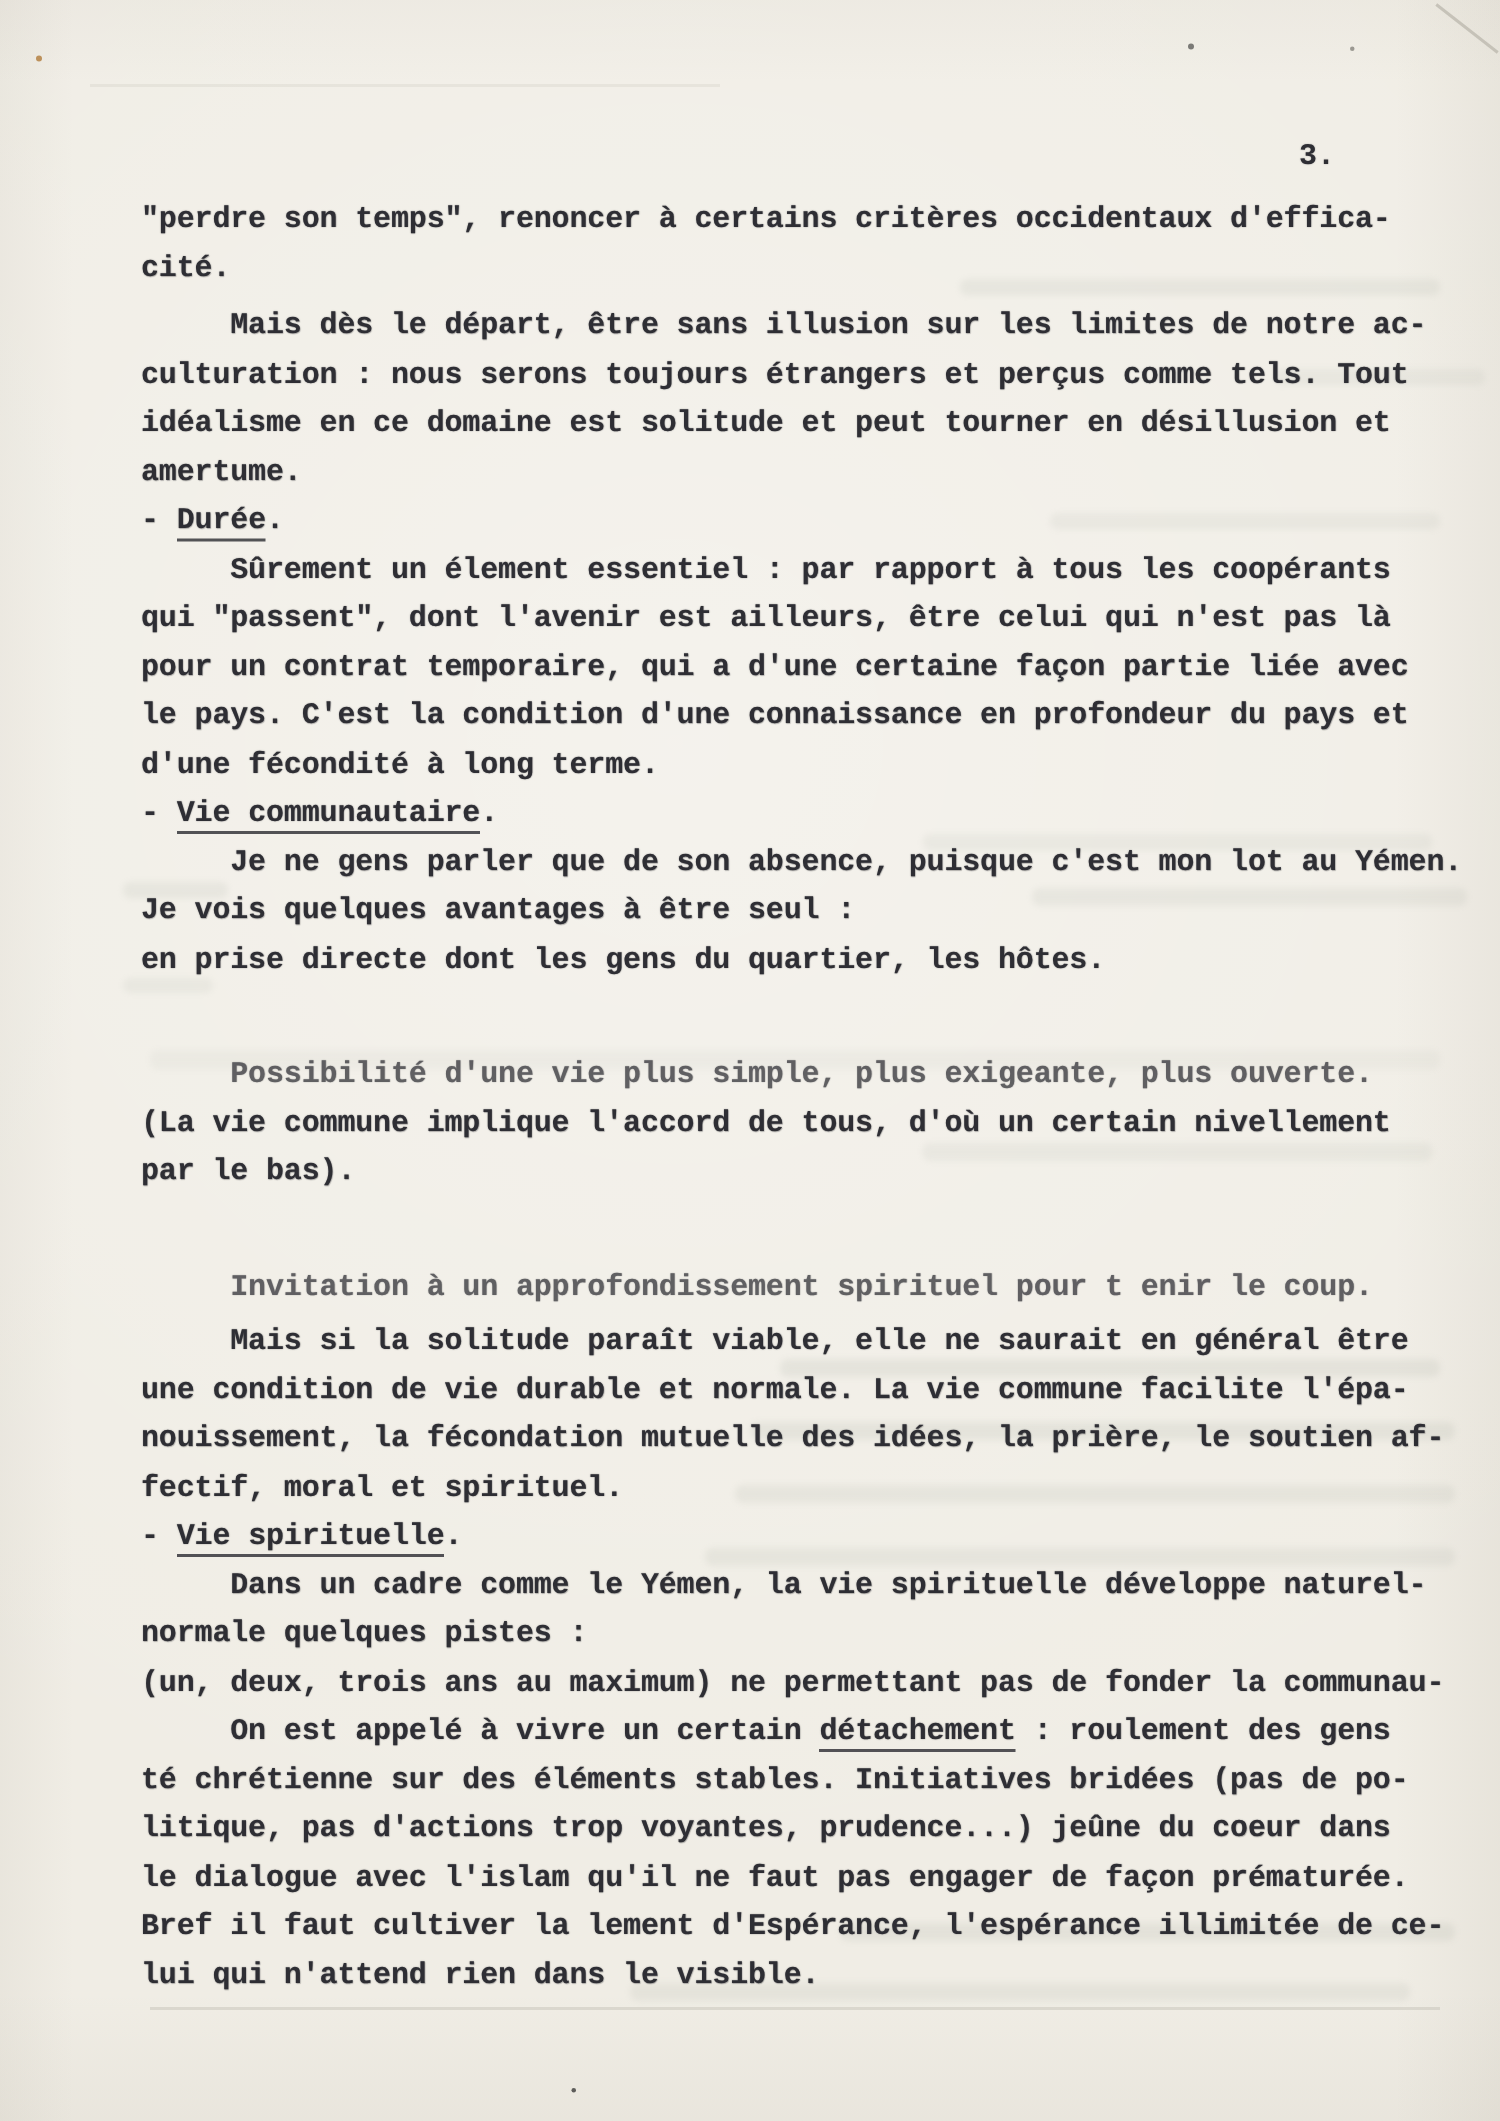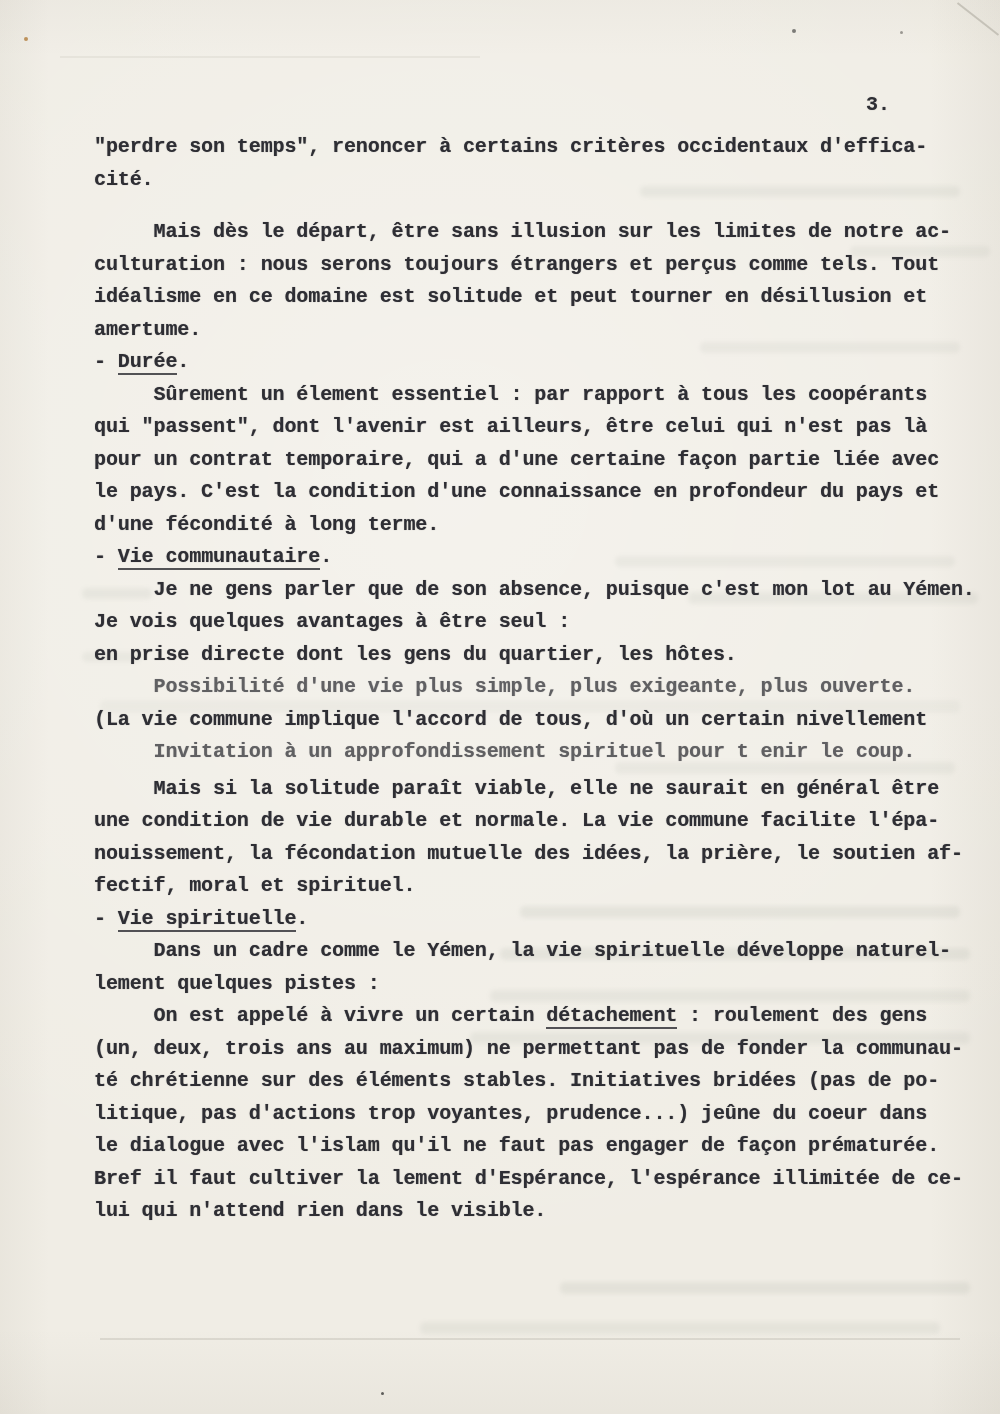--- a/index.html
+++ b/index.html
@@ -27,21 +27,21 @@
     left: 94px; top: 131px;
     width: 880px;
     font-size: 20px;
     font-weight: 700;
     letter-spacing: -0.1px;
     line-height: 32.5px;
     color: #2e2e34;
     text-shadow: 0 0 1px rgba(46,46,52,.45), 0.4px 0.4px 0.5px rgba(46,46,52,.25);
   }
   .line { white-space: pre; }
-  .line.faded { opacity: .74; }
+  .line.faded { opacity: .74; margin-top: 44px; }
   .u {
     border-bottom: 2px solid rgba(46,46,52,.82);
   }
   #page-number {
     position: absolute;
     left: 866px; top: 93px;
     font-size: 20px; font-weight: 700;
     color: #2e2e34;
     text-shadow: 0 0 1px rgba(46,46,52,.45);
   }
@@ -94,46 +94,47 @@
   <div class="speck" style="left:900px; top:31px; width:3px; height:3px; background:#55544f; opacity:.55;"></div>
   <div class="speck" style="left:24px; top:37px; width:4px; height:4px; background:#b07a3a; opacity:.8;"></div>
   <div class="speck" style="left:381px; top:1392px; width:3px; height:3px; background:#3a3a38; opacity:.8;"></div>
   <div class="scratch" style="left:952px; top:18px;"></div>
 
   <div id="page-number">3.</div>
 
   <div id="body-text">
       <div class="line"><span>"perdre son temps", renoncer à certains critères occidentaux d'effica-</span></div>
       <div class="line"><span>cité.</span></div>
-      <div class="line" style="margin-top: 20px;"><span>     Mais dès le départ, être sans illusion sur les limites de notre ac-</span></div>
+      <div class="line" style="margin-top: 6px;"><span>     Mais dès le départ, être sans illusion sur les limites de notre ac-</span></div>
       <div class="line"><span>culturation : nous serons toujours étrangers et perçus comme tels. Tout</span></div>
       <div class="line"><span>idéalisme en ce domaine est solitude et peut tourner en désillusion et</span></div>
       <div class="line"><span>amertume.</span></div>
       <div class="line"><span>- </span><span class="u">Durée</span><span>.</span></div>
       <div class="line"><span>     Sûrement un élement essentiel : par rapport à tous les coopérants</span></div>
       <div class="line"><span>qui "passent", dont l'avenir est ailleurs, être celui qui n'est pas là</span></div>
       <div class="line"><span>pour un contrat temporaire, qui a d'une certaine façon partie liée avec</span></div>
       <div class="line"><span>le pays. C'est la condition d'une connaissance en profondeur du pays et</span></div>
       <div class="line"><span>d'une fécondité à long terme.</span></div>
       <div class="line"><span>- </span><span class="u">Vie communautaire</span><span>.</span></div>
       <div class="line"><span>     Je ne gens parler que de son absence, puisque c'est mon lot au Yémen.</span></div>
       <div class="line"><span>Je vois quelques avantages à être seul :</span></div>
       <div class="line"><span>en prise directe dont les gens du quartier, les hôtes.</span></div>
       <div class="line faded"><span>     Possibilité d'une vie plus simple, plus exigeante, plus ouverte.</span></div>
       <div class="line"><span>(La vie commune implique l'accord de tous, d'où un certain nivellement</span></div>
+      <div class="line"><span>par le bas).</span></div>
       <div class="line faded"><span>     Invitation à un approfondissement spirituel pour t enir le coup.</span></div>
       <div class="line" style="margin-top: 4px;"><span>     Mais si la solitude paraît viable, elle ne saurait en général être</span></div>
       <div class="line"><span>une condition de vie durable et normale. La vie commune facilite l'épa-</span></div>
       <div class="line"><span>nouissement, la fécondation mutuelle des idées, la prière, le soutien af-</span></div>
       <div class="line"><span>fectif, moral et spirituel.</span></div>
       <div class="line"><span>- </span><span class="u">Vie spirituelle</span><span>.</span></div>
       <div class="line"><span>     Dans un cadre comme le Yémen, la vie spirituelle développe naturel-</span></div>
-      <div class="line"><span>lement quelques pistes :</span></div>
+      <div class="line"><span>normale quelques pistes :</span></div>
+      <div class="line"><span>(un, deux, trois ans au maximum) ne permettant pas de fonder la communau-</span></div>
       <div class="line"><span>     On est appelé à vivre un certain </span><span class="u">détachement</span><span> : roulement des gens</span></div>
-      <div class="line"><span>(un, deux, trois ans au maximum) ne permettant pas de fonder la communau-</span></div>
       <div class="line"><span>té chrétienne sur des éléments stables. Initiatives bridées (pas de po-</span></div>
       <div class="line"><span>litique, pas d'actions trop voyantes, prudence...) jeûne du coeur dans</span></div>
       <div class="line"><span>le dialogue avec l'islam qu'il ne faut pas engager de façon prématurée.</span></div>
       <div class="line"><span>Bref il faut cultiver la lement d'Espérance, l'espérance illimitée de ce-</span></div>
       <div class="line"><span>lui qui n'attend rien dans le visible.</span></div>
     </div>
 
 </div>
 
 </body></html>

